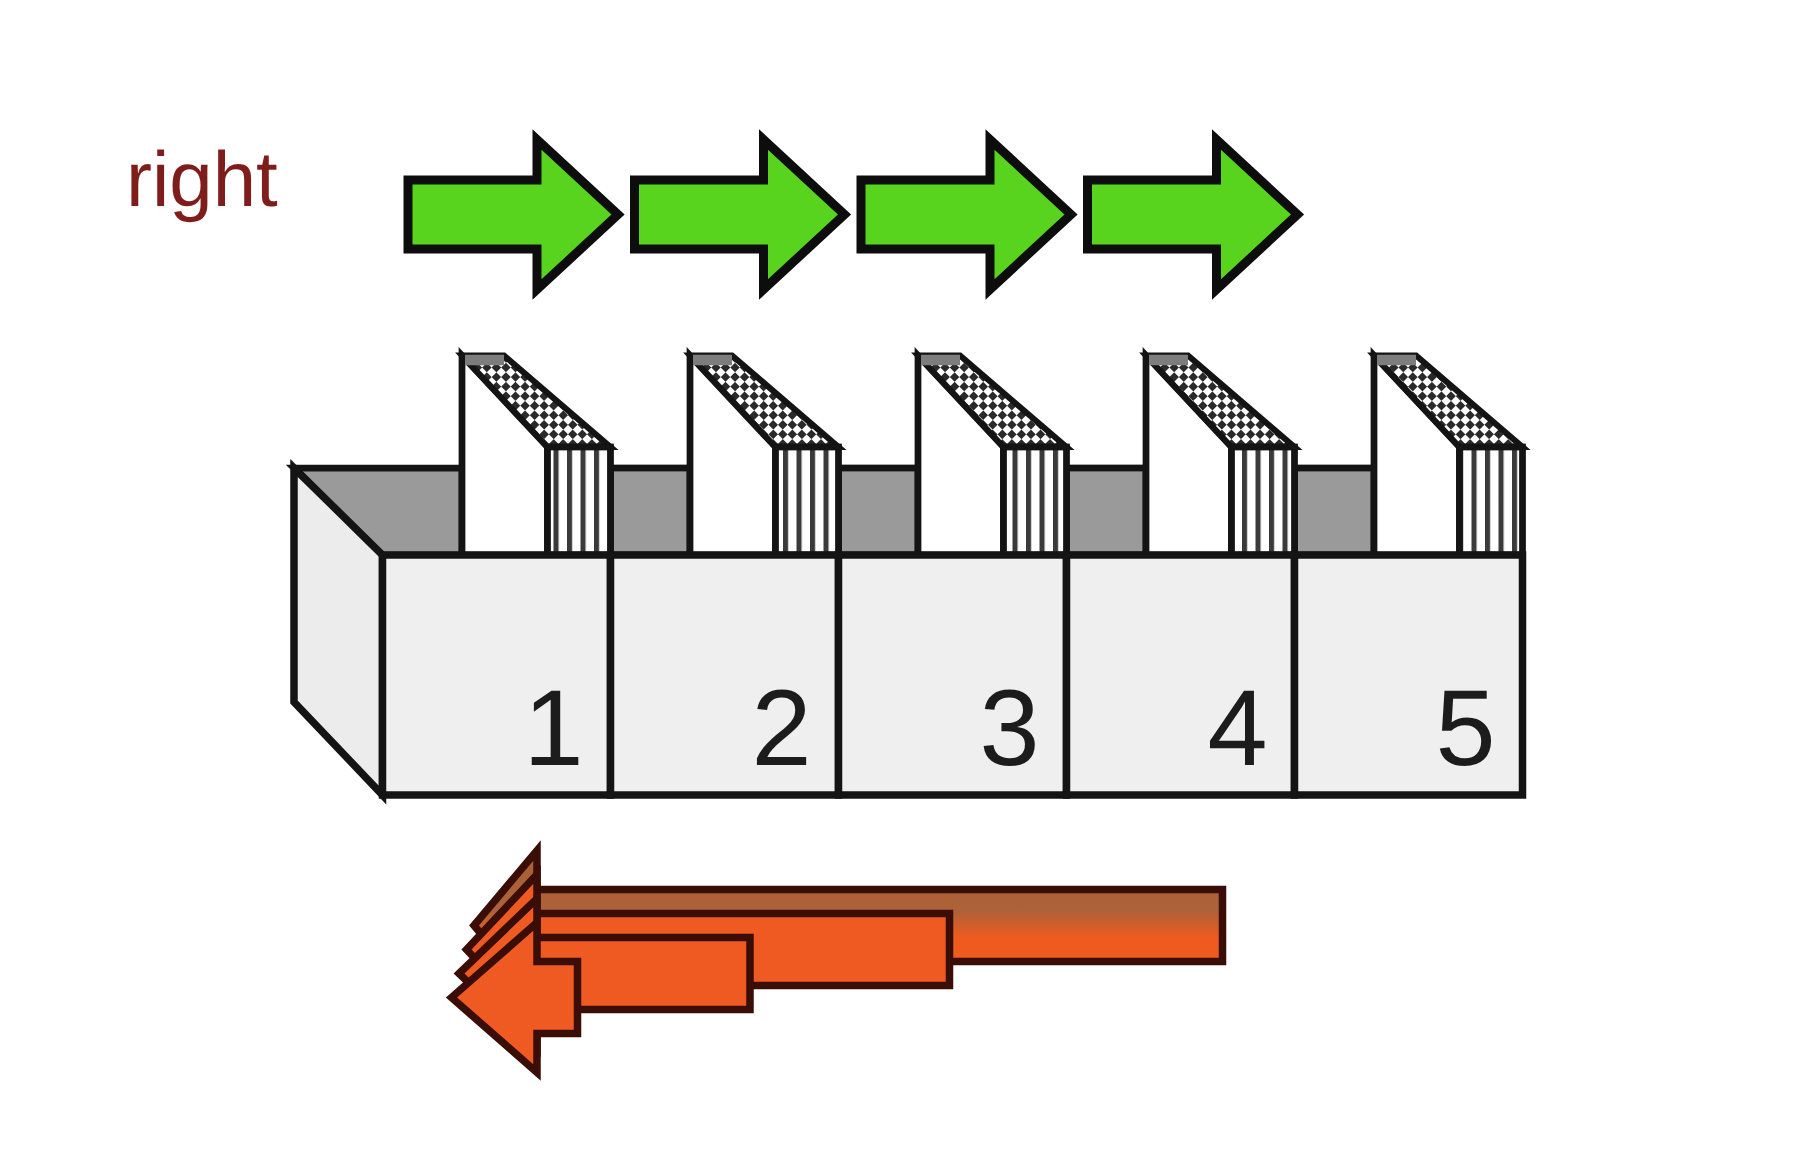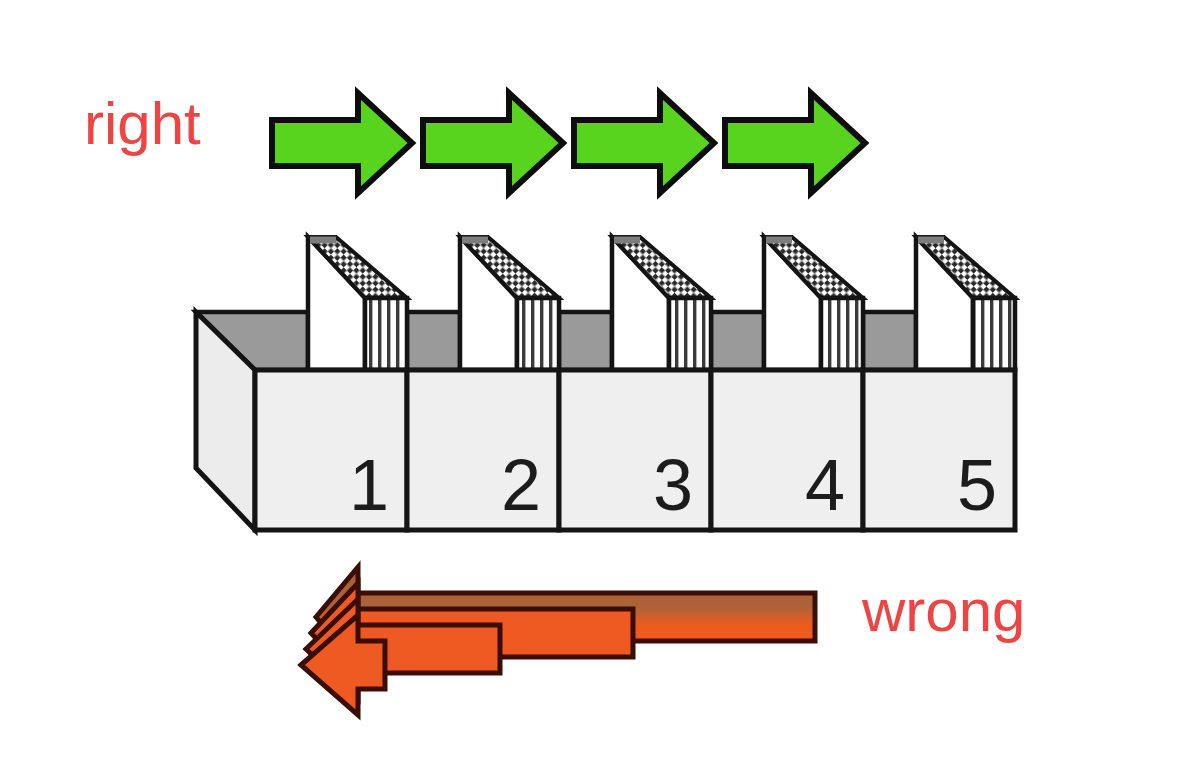--- a/index.html
+++ b/index.html
@@ -1,35 +1,34 @@
 <!DOCTYPE html>
 <html><head>
 <meta charset="utf-8">
 <style>
   html,body{margin:0;padding:0;background:#ffffff;}
   #canvas{
     position:relative;width:1200px;height:771px;background:#ffffff;overflow:hidden;
     font-family:"Liberation Sans", sans-serif;
   }
   .dir-label{
-    position:absolute;font-size:60px;line-height:1;color:#ef4444;
+    position:absolute;font-size:52px;line-height:1;color:#7f1d1d;
     letter-spacing:0px;font-weight:400;
   }
   #right-label{left:84px;top:94px;}
   #wrong-label{left:862px;top:581px;}
   svg{position:absolute;left:0;top:0;}
 </style>
 </head>
 <body>
 
 <div id="canvas">
 
   <div id="right-label" class="dir-label">right</div>
 
-  <div id="wrong-label" class="dir-label">wrong</div>
 
   <svg id="scene" width="1200" height="771" viewBox="0 0 1200 771">
     <defs>
       <pattern id="checker" width="9" height="9" patternUnits="userSpaceOnUse" patternTransform="rotate(45)">
         <rect width="9" height="9" fill="#ffffff"></rect>
         <rect x="0" y="0" width="4.5" height="4.5" fill="#2a2a2a"></rect>
         <rect x="4.5" y="4.5" width="4.5" height="4.5" fill="#2a2a2a"></rect>
       </pattern>
       <pattern id="stripes" width="9" height="9" patternUnits="userSpaceOnUse">
         <rect width="9" height="9" fill="#ffffff"></rect>

